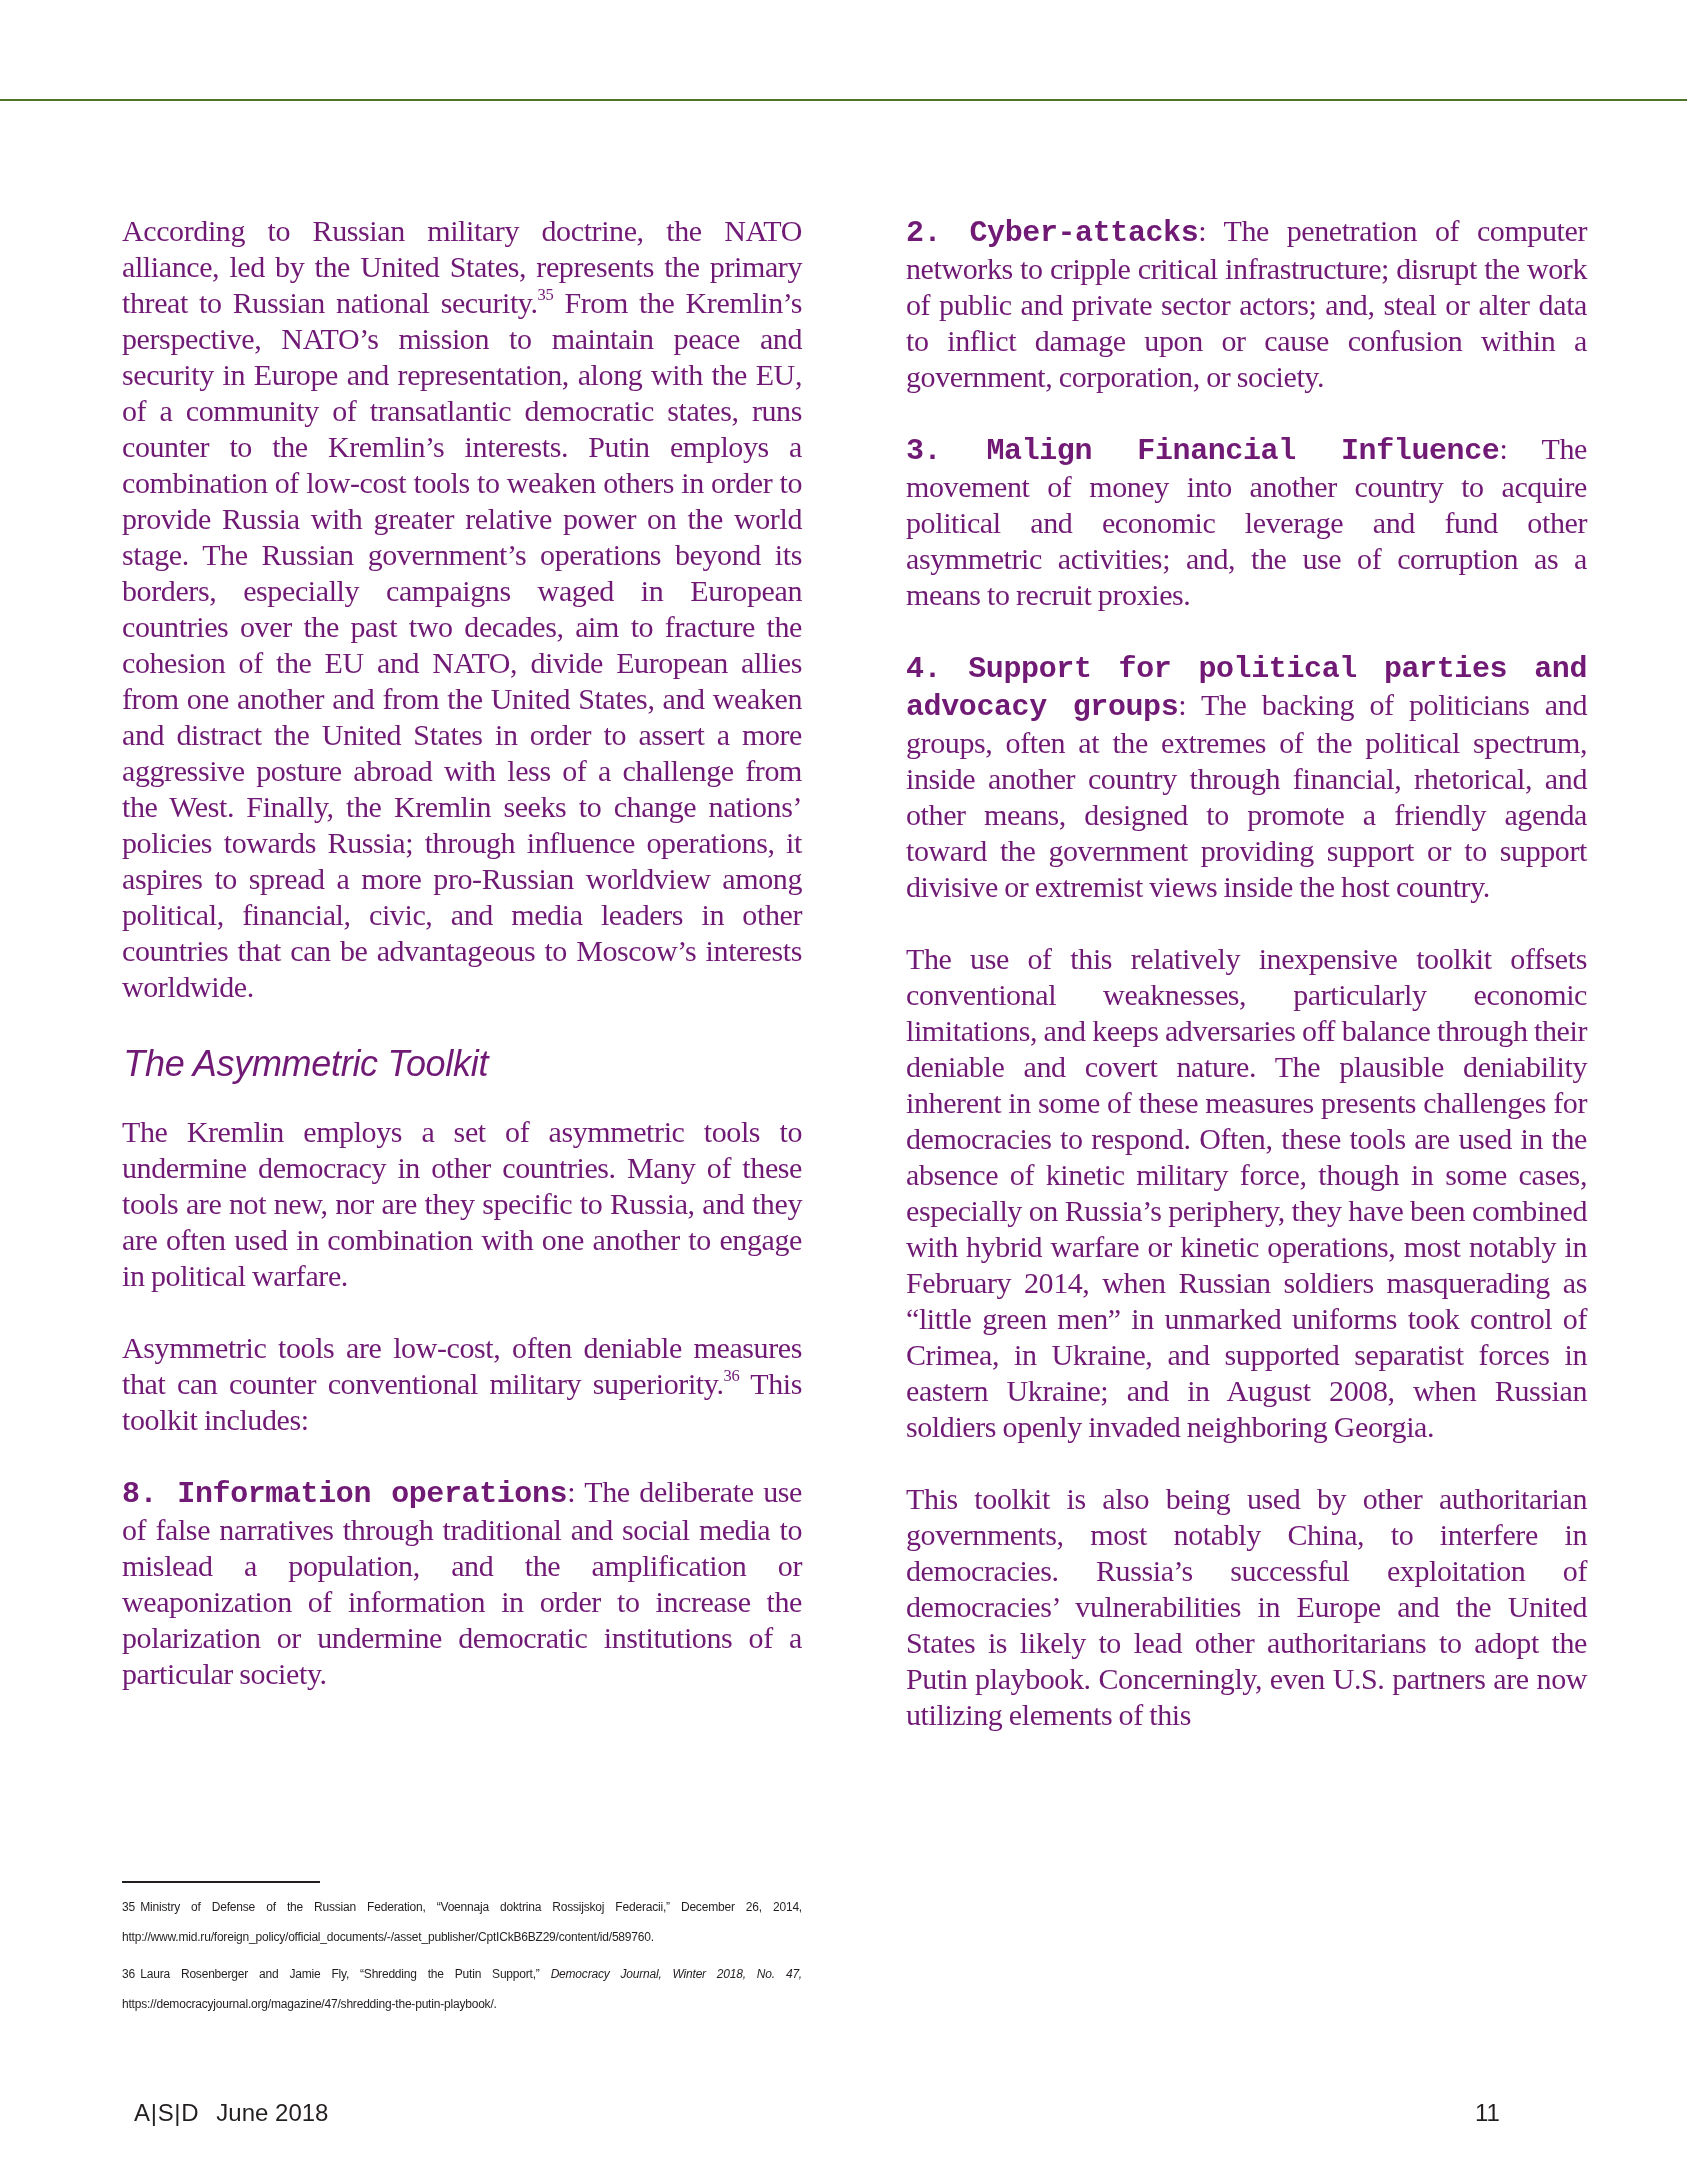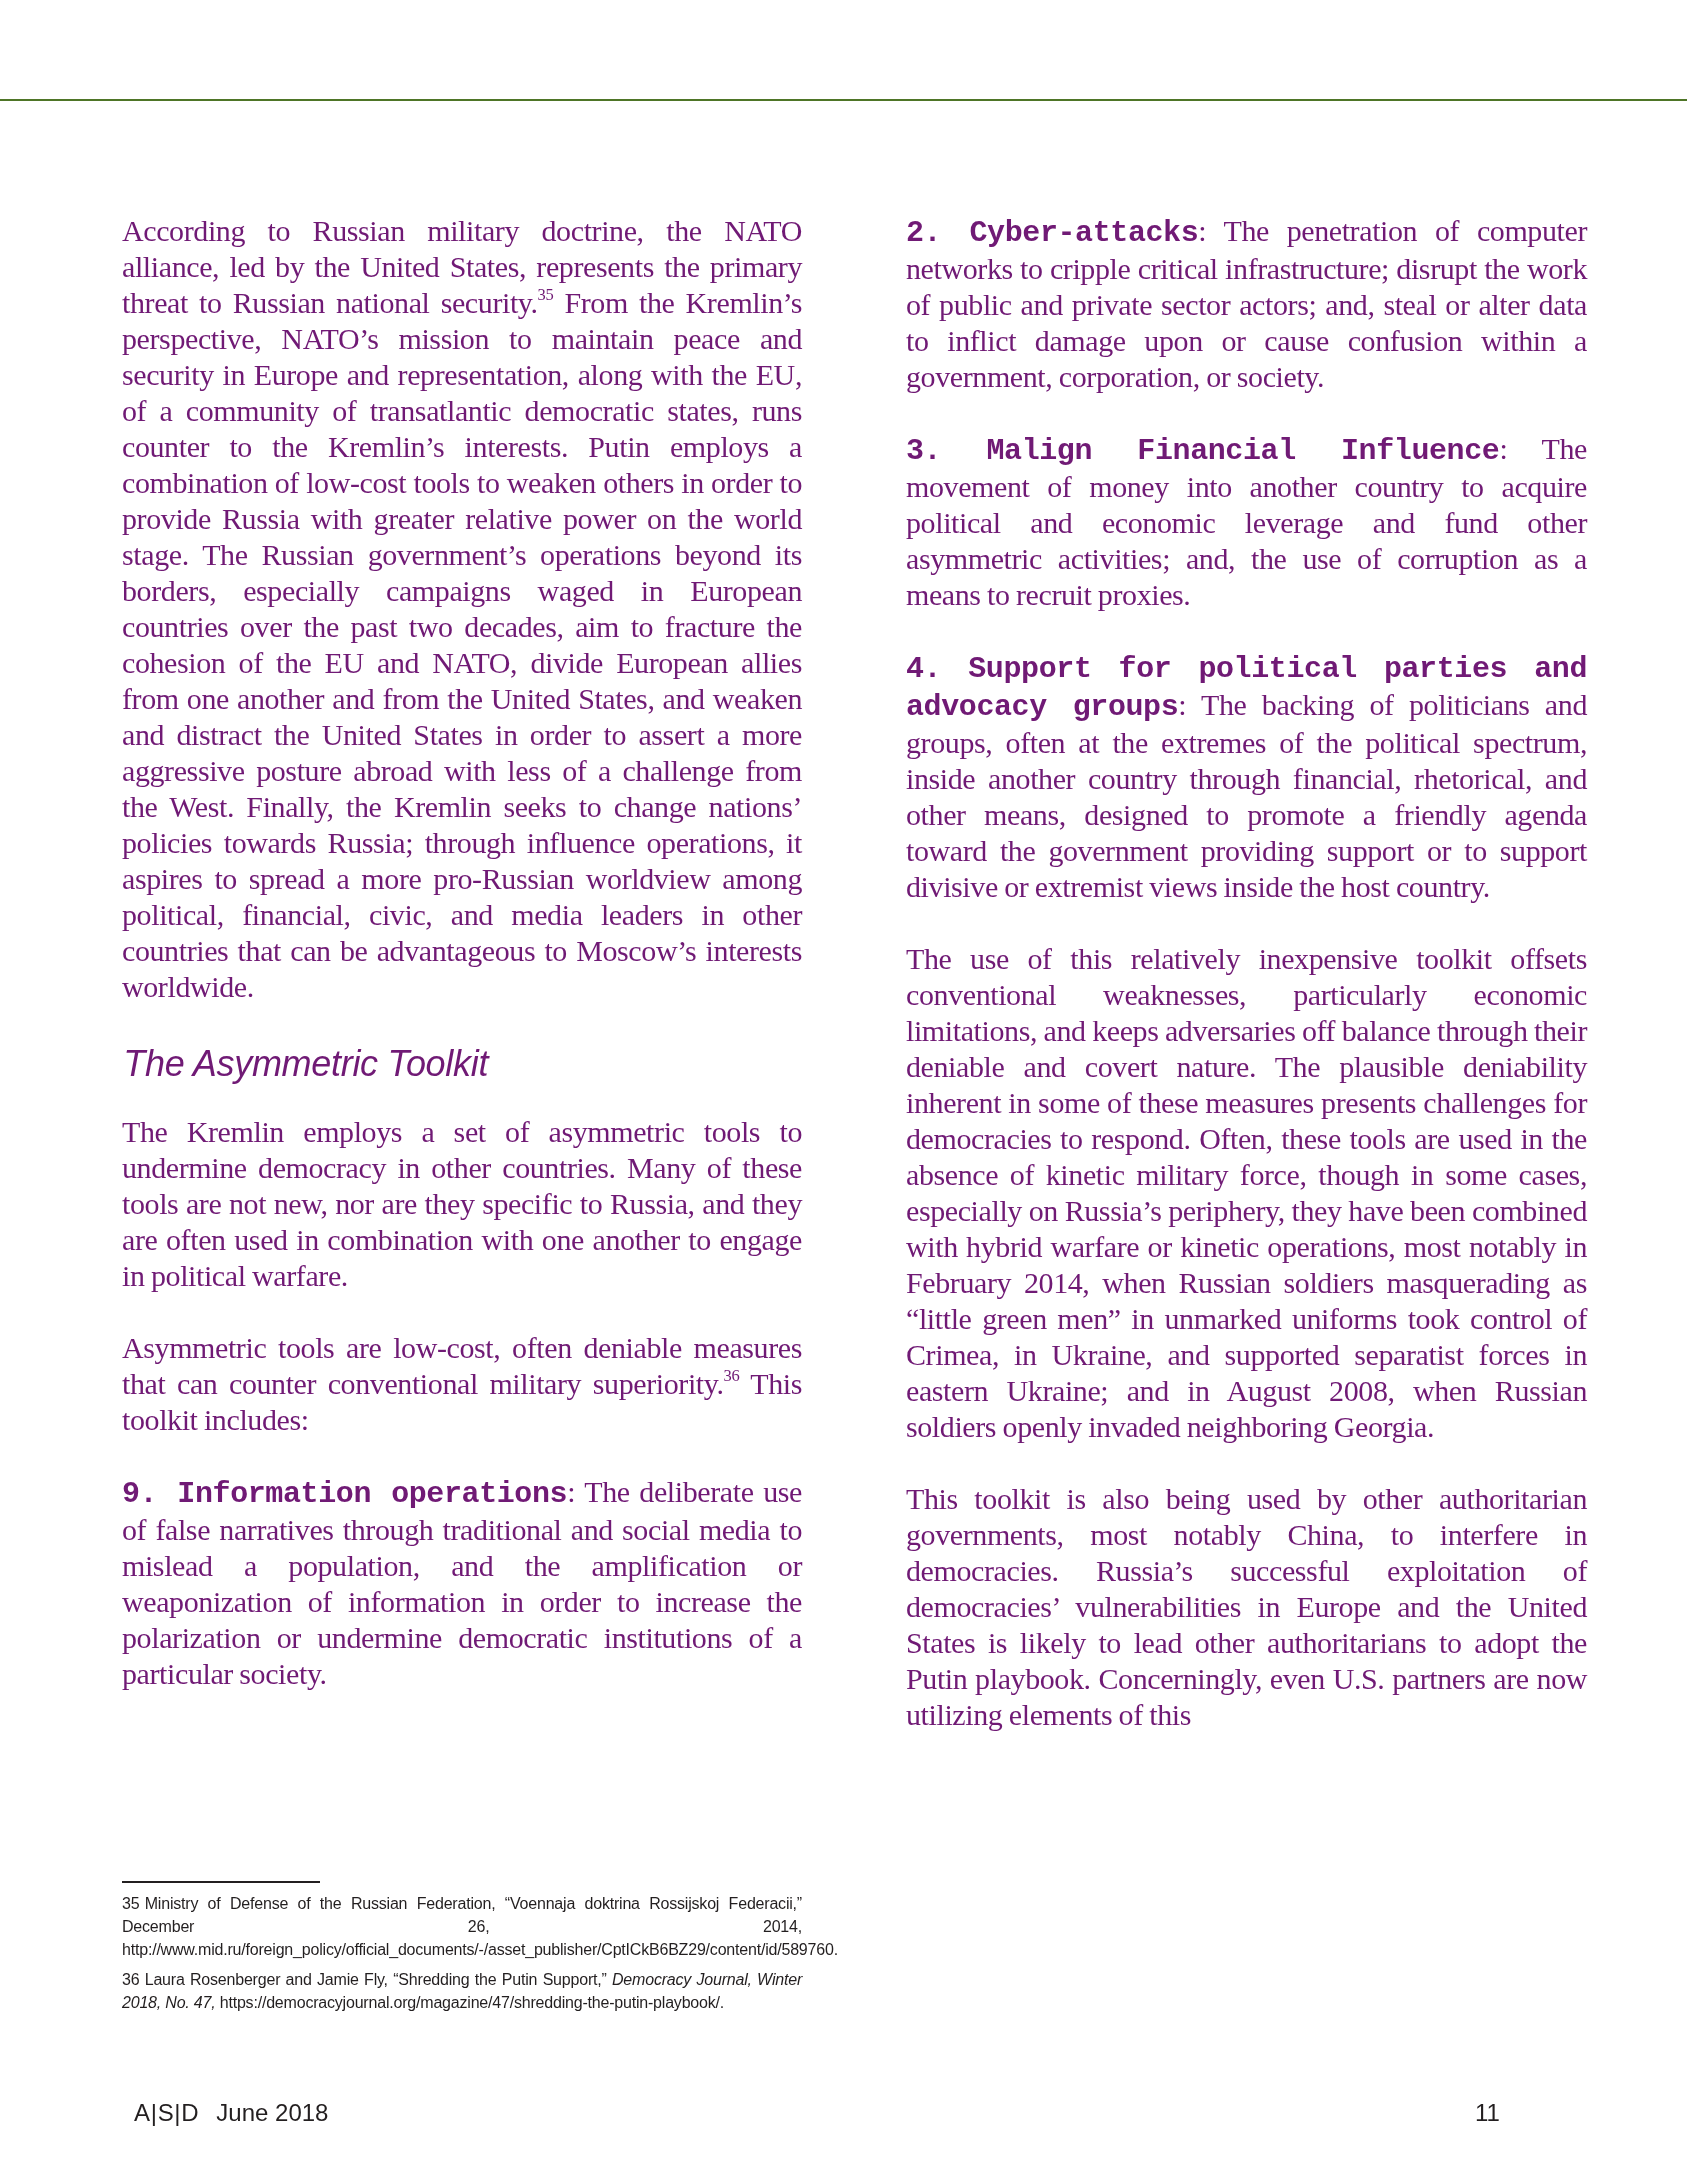--- a/index.html
+++ b/index.html
@@ -18,21 +18,21 @@
   sup.fn { font-size: 16.5px; line-height: 0; vertical-align: 13.2px; }
   .heading {
     font-family: "Liberation Sans", "DejaVu Sans", sans-serif;
     font-style: italic; font-weight: normal; font-size: 36px; color: #701a75;
     margin: 9.3px 0 26.5px 1.3px; line-height: 46px; letter-spacing: -0.3px;
   }
   .footnotes { position: absolute; left: 122px; top: 1881px; width: 680px; }
   .fn-rule { width: 198px; height: 2px; background: #231f20; margin-bottom: 9.3px; }
   .fn-item {
     font-family: "Liberation Sans", "DejaVu Sans", sans-serif;
-    font-size: 16px; line-height: 23px; color: #231f20; text-align: justify;
+    font-size: 12px; line-height: 30px; color: #231f20; text-align: justify;
     margin: 0 0 6.6px 0; letter-spacing: -0.2px;
   }
   .fn-item i { font-style: italic; }
   .fn-num { margin-right: 5.3px; }
   .footer {
     position: absolute; top: 2099px;
     font-family: "Liberation Sans", "DejaVu Sans", sans-serif;
     font-size: 24px; color: #231f20;
   }
   .footer-left { left: 134px; }
@@ -46,21 +46,21 @@
 
 <div class="col col-left">
   <p class="body-text"><span>According to Russian military doctrine, the NATO alliance, led by the United States, represents the primary threat to Russian national security.</span><sup class="fn">35</sup><span> From the Kremlin’s perspective, NATO’s mission to maintain peace and security in Europe and representation, along with the EU, of a community of transatlantic democratic states, runs counter to the Kremlin’s interests. Putin employs a combination of low-cost tools to weaken others in order to provide Russia with greater relative power on the world stage. The Russian government’s operations beyond its borders, especially campaigns waged in European countries over the past two decades, aim to fracture the cohesion of the EU and NATO, divide European allies from one another and from the United States, and weaken and distract the United States in order to assert a more aggressive posture abroad with less of a challenge from the West. Finally, the Kremlin seeks to change nations’ policies towards Russia; through influence operations, it aspires to spread a more pro-Russian worldview among political, financial, civic, and media leaders in other countries that can be advantageous to Moscow’s interests worldwide.</span></p>
 
   <h2 class="heading">The Asymmetric Toolkit</h2>
 
   <p class="body-text">The Kremlin employs a set of asymmetric tools to undermine democracy in other countries. Many of these tools are not new, nor are they specific to Russia, and they are often used in combination with one another to engage in political warfare.</p>
 
   <p class="body-text"><span>Asymmetric tools are low-cost, often deniable measures that can counter conventional military superiority.</span><sup class="fn">36</sup><span> This toolkit includes:</span></p>
 
-  <p class="body-text"><b>9. Information operations</b><span>: The deliberate use of false narratives through traditional and social media to mislead a population, and the amplification or weaponization of information in order to increase the polarization or undermine democratic institutions of a particular society.</span></p>
+  <p class="body-text"><b>8. Information operations</b><span>: The deliberate use of false narratives through traditional and social media to mislead a population, and the amplification or weaponization of information in order to increase the polarization or undermine democratic institutions of a particular society.</span></p>
 </div>
 
 <div class="col col-right">
   <p class="body-text"><b>2. Cyber-attacks</b><span>: The penetration of computer networks to cripple critical infrastructure; disrupt the work of public and private sector actors; and, steal or alter data to inflict damage upon or cause confusion within a government, corporation, or society.</span></p>
 
   <p class="body-text"><b>3. Malign Financial Influence</b><span>: The movement of money into another country to acquire political and economic leverage and fund other asymmetric activities; and, the use of corruption as a means to recruit proxies.</span></p>
 
   <p class="body-text"><b>4. Support for political parties and advocacy groups</b><span>: The backing of politicians and groups, often at the extremes of the political spectrum, inside another country through financial, rhetorical, and other means, designed to promote a friendly agenda toward the government providing support or to support divisive or extremist views inside the host country.</span></p>
 
 

